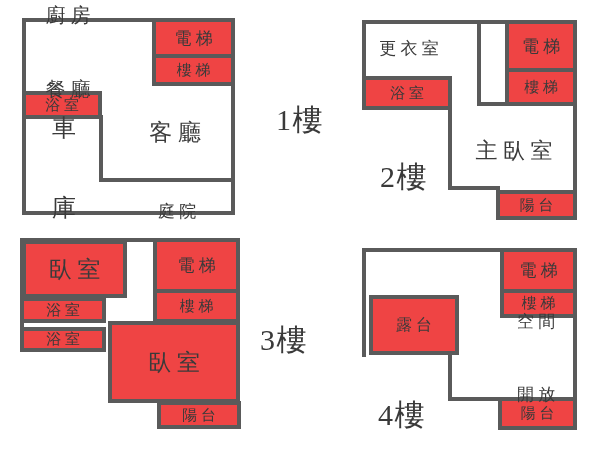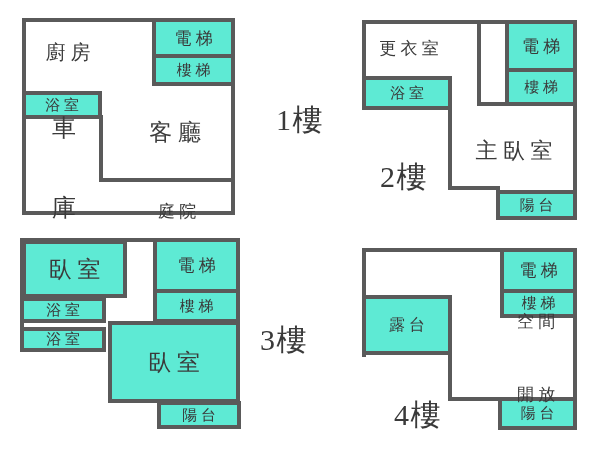--- a/index.html
+++ b/index.html
@@ -3,33 +3,33 @@
 <meta charset="utf-8">
 <style>
   html,body { margin:0; padding:0; background:#ffffff; }
   #canvas {
     position:relative; width:600px; height:461px; background:var(--bg,#fff);
     font-family:"Liberation Serif", serif; color:var(--text,#3a3a3a);
     overflow:hidden;
   }
   .room {
     position:absolute; box-sizing:border-box;
-    border:4px solid var(--wall,#5a5a5a); background:#5eead4;
+    border:4px solid var(--wall,#5a5a5a); background:#ef4444;
     display:flex; align-items:center; justify-content:center;
     letter-spacing:0.25em; text-indent:0.25em; white-space:nowrap;
   }
   .outline { background:transparent; }
   .wall { position:absolute; background:var(--wall,#5a5a5a); }
   .lbl {
     position:absolute; display:flex; flex-direction:column;
     align-items:center; justify-content:center; text-align:center;
     letter-spacing:0.25em; text-indent:0.25em; white-space:nowrap;gap:48px;
   }
   .floor-label { font-size:30px; letter-spacing:0.05em; text-indent:0; }
-  .fs15 { font-size:15px; } .fs16 { font-size:16px; } .fs17 { font-size:17px; }
+  .fs15 { font-size:15px; } .fs16 { font-size:16px;margin-left:7px; } .fs17 { font-size:17px; }
   .fs20 { font-size:20px; } .fs22 { font-size:22px;font-family:Liberation Mono, monospace; } .fs23 { font-size:23px; }
 </style>
 </head>
 <body>
 
 <div id="canvas">
 
   <div>
     <div class="room outline" style="left:22px;top:18px;width:213px;height:197px;"></div>
     <div class="wall" style="left:99px;top:115px;width:4px;height:67px;"></div>
@@ -40,20 +40,21 @@
     </div>
     <div class="room fs15" style="left:152px;top:54px;width:83px;height:32px;">
       <span>樓梯</span>
     </div>
     <div class="room fs15" style="left:22px;top:91px;width:80px;height:28px;">
       <span>浴室</span>
     </div>
 
     <div class="lbl fs20" style="left:36px;top:26px;width:64px;height:52px;line-height:26px;">
       <span>廚房</span>
+      <span>餐廳</span>
     </div>
     <div class="lbl fs23" style="left:135px;top:118px;width:80px;height:28px;">
       <span>客廳</span>
     </div>
     <div class="lbl" style="left:48px;top:134px;width:32px;height:68px;font-size:24px;line-height:32px;letter-spacing:0;text-indent:0;">
       <span>車</span>
       <span>庫</span>
     </div>
     <div class="lbl fs17" style="left:147px;top:199px;width:60px;height:24px;">
       <span>庭院</span>
@@ -145,18 +146,18 @@
       <span>露台</span>
     </div>
     <div class="room fs15" style="left:498px;top:397px;width:79px;height:33px;">
       <span>陽台</span>
     </div>
 
     <div class="lbl fs17" style="left:496px;top:332px;width:80px;height:52px;line-height:25px;">
       <span>空間</span>
       <span>開放</span>
     </div>
-    <div class="lbl floor-label" style="left:386px;top:396px;width:64px;height:38px;">
+    <div class="lbl floor-label" style="left:370px;top:396px;width:64px;height:38px;">
       <span>4樓</span>
     </div>
   </div>
 
 </div>
 
 </body></html>

